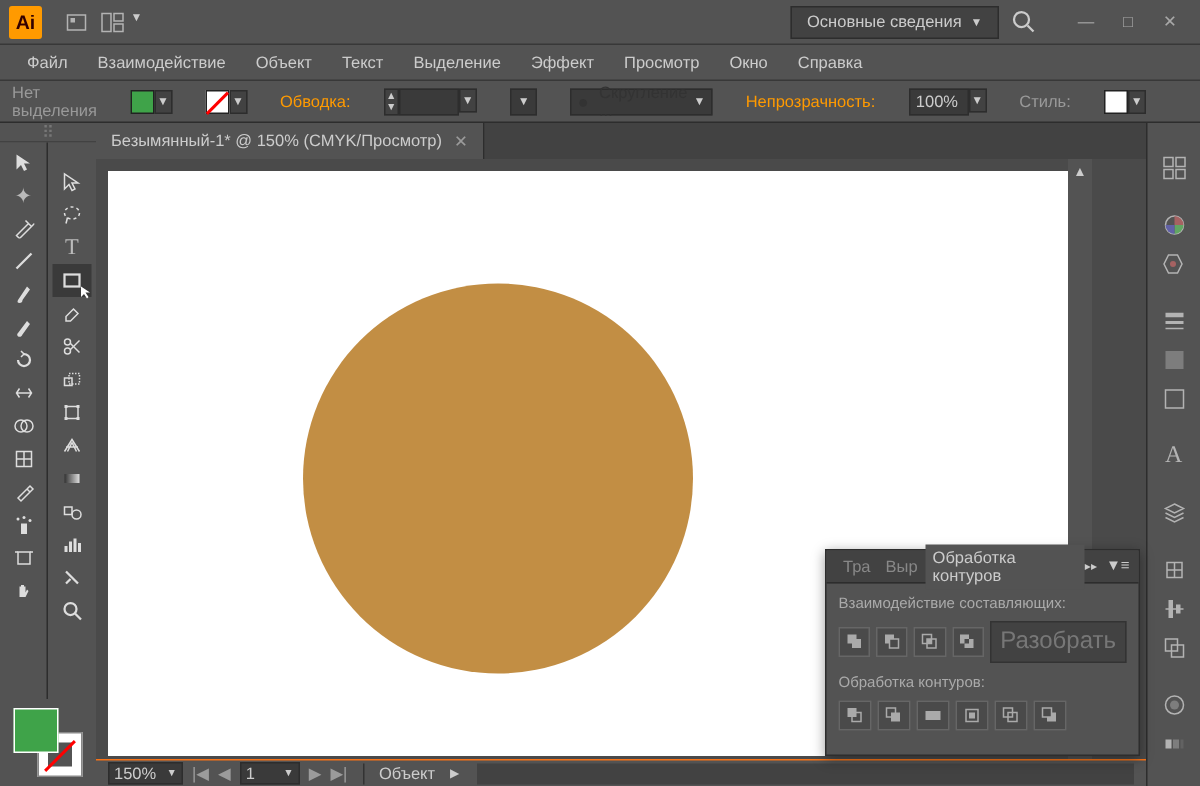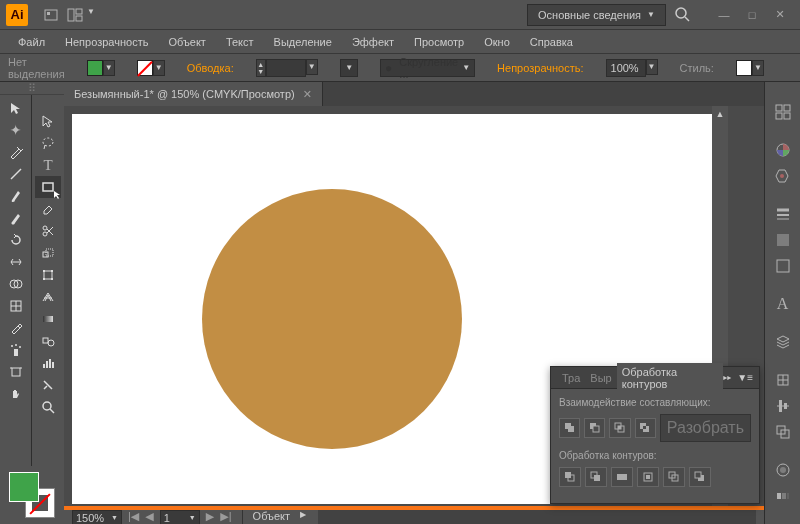--- a/index.html
+++ b/index.html
@@ -33,21 +33,21 @@
 .stroke-sq::after{content:"";position:absolute;width:100%;height:2px;background:red;top:50%;left:0;transform:rotate(-45deg)}
 .stroke-sq::before{content:"";position:absolute;inset:6px;background:#535353}
 .doc-area{flex:1;display:flex;flex-direction:column;background:#4a4a4a}
 .tab-row{height:24px;background:#424242;display:flex;align-items:center}
 .doc-tab{background:#535353;height:24px;padding:0 10px;display:flex;align-items:center;gap:8px;border-right:1px solid #2d2d2d}
 .canvas-wrap{flex:1;position:relative;background:#4a4a4a;display:flex}
 .canvas{background:#fff;margin:8px 0 0 8px;width:640px;height:390px;position:relative}
 .circle{position:absolute;width:260px;height:260px;border-radius:50%;background:#c28e44;left:130px;top:75px}
 .vscroll{width:16px;background:#535353;display:flex;flex-direction:column}
 .scroll-arrow{height:16px;display:flex;align-items:center;justify-content:center;font-size:9px}
-.statusbar{height:18px;background:#535353;display:flex;align-items:flex-start;padding:0 8px;gap:6px;border-top:4px solid #f97316}
+.statusbar{height:18px;background:#535353;display:flex;align-items:center;padding:0 8px;gap:6px;border-top:1px solid #f97316}
 .nav-input{width:50px;height:15px;background:#3a3a3a;border:1px solid #2d2d2d;display:flex;align-items:center;padding:0 3px;gap:3px}
 .rpanel{width:36px;background:#535353;border-left:1px solid #2d2d2d;display:flex;flex-direction:column;align-items:center;padding-top:18px;gap:2px}
 .rp-icon{width:28px;height:24px;display:flex;align-items:center;justify-content:center;cursor:pointer;opacity:.8}
 .rp-sep{height:10px}
 .pathfinder{position:absolute;right:40px;bottom:20px;width:210px;background:#535353;border:1px solid #2d2d2d;box-shadow:0 2px 8px rgba(0,0,0,.4)}
 .pf-header{height:22px;background:#424242;display:flex;align-items:center;padding:0 6px;border-bottom:1px solid #2d2d2d}
 .pf-tab{padding:3px 5px;cursor:pointer;color:#888}
 .pf-tab.active{color:#ccc;background:#535353}
 .pf-body{padding:8px}
 .pf-section{margin-bottom:8px}
@@ -87,21 +87,21 @@
     <div class="win-btns">
       <div class="win-btn">—</div>
       <div class="win-btn">□</div>
       <div class="win-btn">✕</div>
     </div>
   </div>
 </div>
 
 <div class="menubar">
   <div class="menu-item">Файл</div>
-  <div class="menu-item">Непрозрачность</div>
+  <div class="menu-item">Взаимодействие</div>
   <div class="menu-item">Объект</div>
   <div class="menu-item">Текст</div>
   <div class="menu-item">Выделение</div>
   <div class="menu-item">Эффект</div>
   <div class="menu-item">Просмотр</div>
   <div class="menu-item">Окно</div>
   <div class="menu-item">Справка</div>
 </div>
 
 <div class="ctrlbar">

